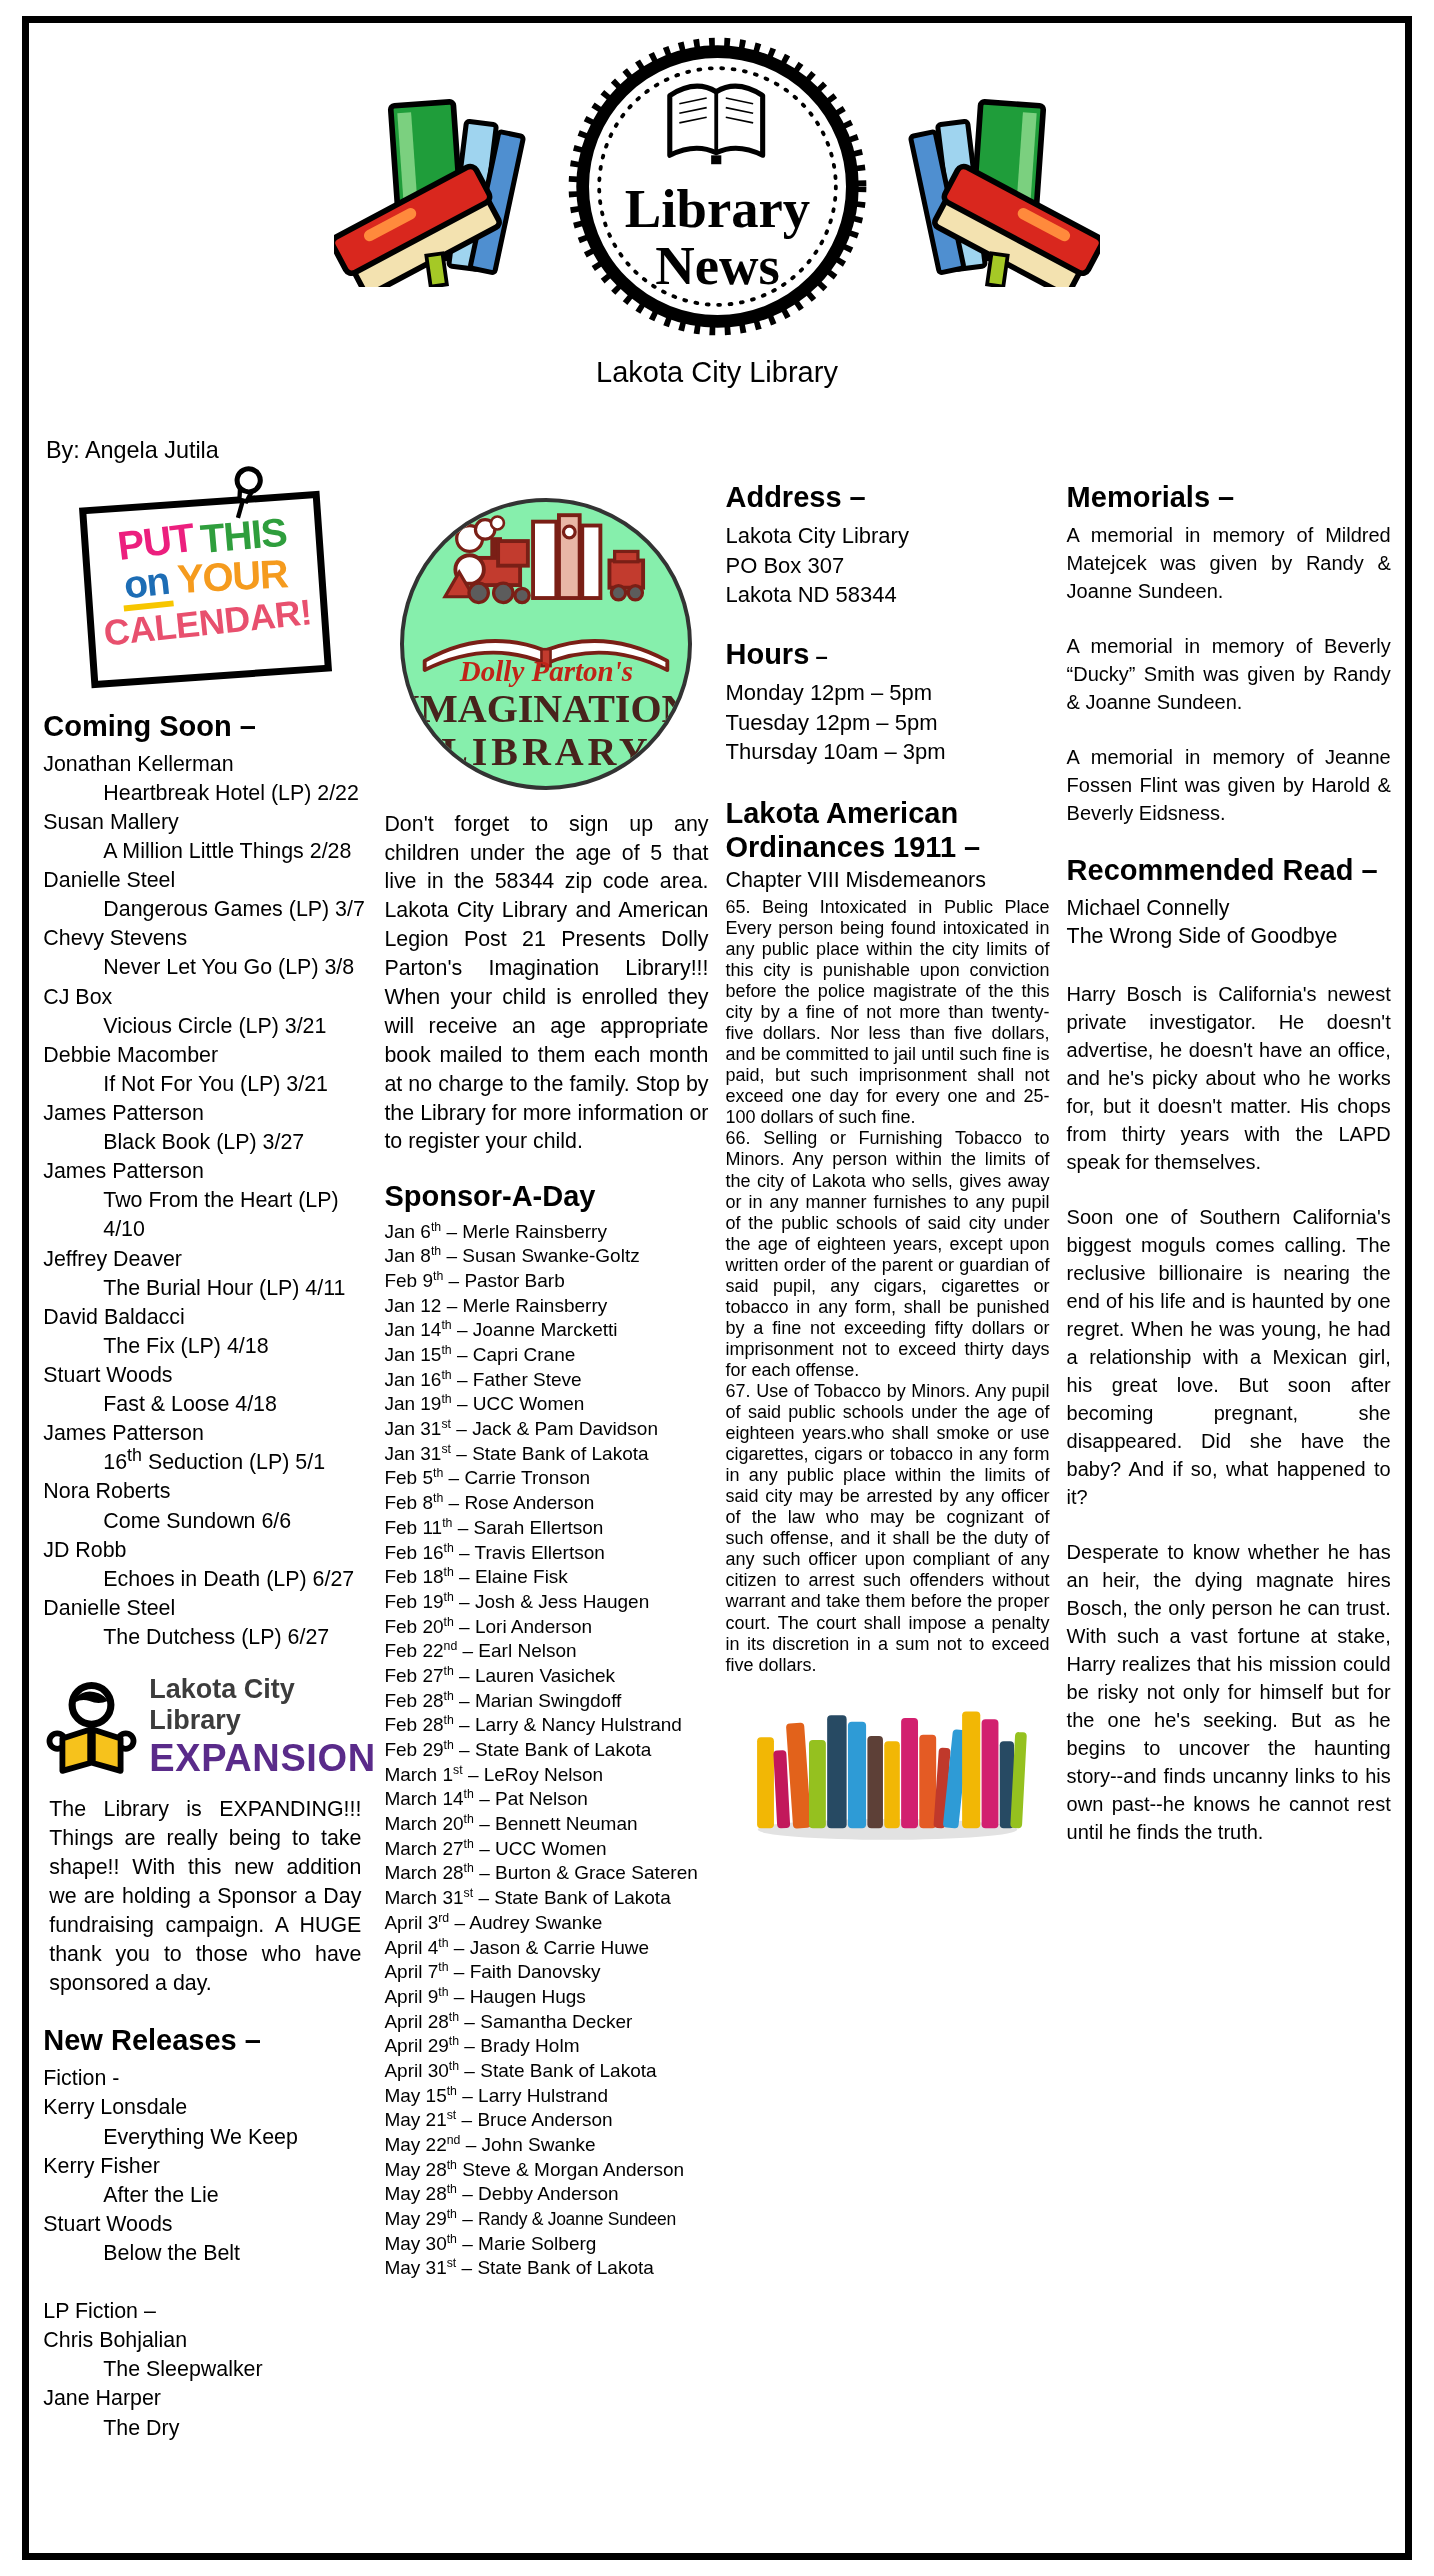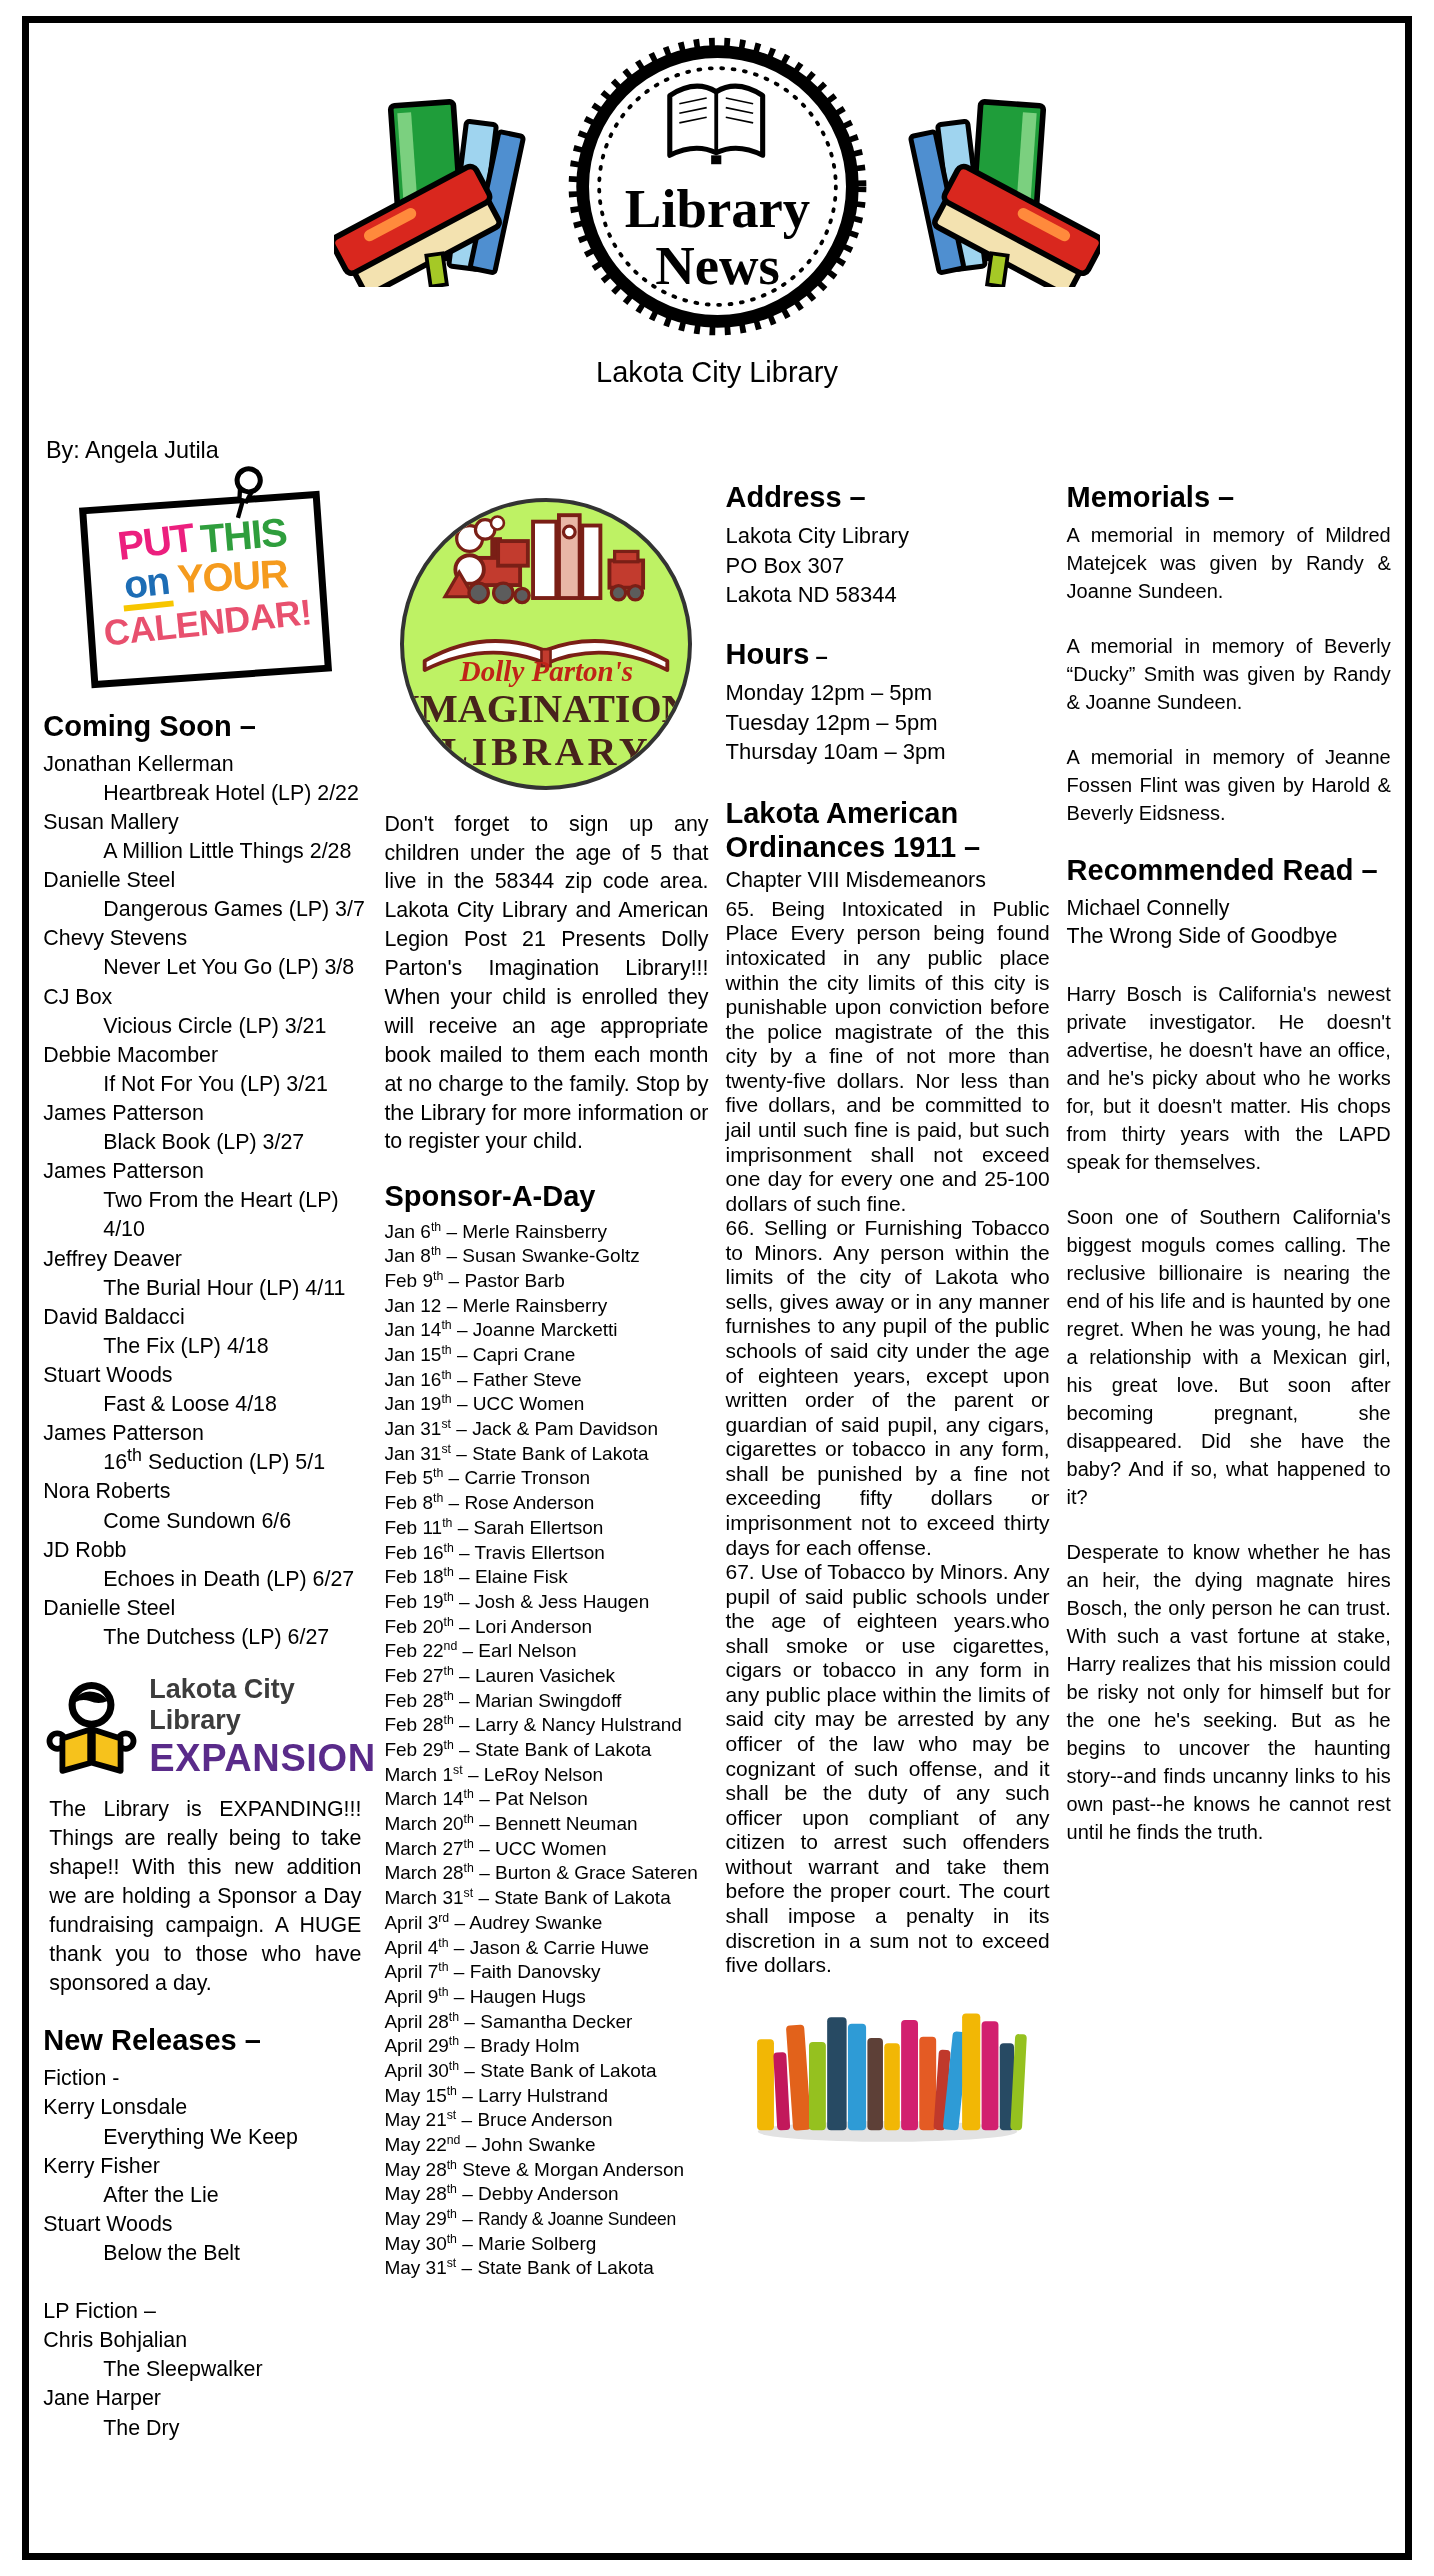--- a/index.html
+++ b/index.html
@@ -49,21 +49,21 @@
   .book-list .title-line{padding-left:60px;}
   .group-label{font-size:21.4px;line-height:1.36;}
   .group-spacer{height:29px;}
   .expansion-logo{display:flex;align-items:center;gap:9px;margin:22px 0 14.3px;}
   .reader-svg{width:97px;height:97px;flex:0 0 auto;}
   .exp-top{font-size:27px;font-weight:700;color:var(--logo-gray);letter-spacing:0;}
   .exp-bottom{font-size:38px;font-weight:800;color:var(--expansion-purple);letter-spacing:0.6px;margin-top:1.3px;}
   .col1-para{font-size:21.4px;line-height:1.36;text-align:justify;margin:0 6px 26px;}
   
   .imag-circle{position:relative;width:284px;height:284px;border:4.5px solid #333;border-radius:50%;
-               margin:17px auto 19.5px;background:#bef264;overflow:hidden;}
+               margin:17px auto 19.5px;background:#86efac;overflow:hidden;}
   .imag-train{position:absolute;left:50%;top:7.8px;transform:translateX(-50%);width:221px;height:123px;}
   .imag-book{position:absolute;left:50%;top:121px;transform:translateX(-50%);width:253px;height:55px;}
   .imag-script{position:absolute;left:0;right:0;top:153px;text-align:center;
                font-family:"Liberation Serif", serif;font-style:italic;font-weight:700;
                font-size:29px;color:#c02418;}
   .imag-line1{position:absolute;left:0;right:0;top:183px;text-align:center;
               font-family:"Liberation Serif", serif;font-weight:700;font-size:40px;
               color:var(--imagination-text);letter-spacing:0;}
   .imag-line2{position:absolute;left:0;right:0;top:226px;text-align:center;
               font-family:"Liberation Serif", serif;font-weight:700;font-size:40px;
@@ -71,21 +71,21 @@
   .col2-para{font-size:21.4px;line-height:1.35;text-align:justify;margin:0 0 23.4px;}
   .sponsor-list{font-size:19px;line-height:1.3;}
   .sponsor-row{white-space:nowrap;}
   .sponsor-row sup{font-size:12.3px;}
   .sponsor-name.narrow{font-size:17.5px;letter-spacing:-0.3px;}
   
   .info-lines{font-size:22px;line-height:1.34;}
   .hours-dash{font-size:22px;font-weight:700;}
   .ord-head{font-size:29px;font-weight:700;line-height:1.18;margin:0 0 3.9px;}
   .chapter{font-size:21.4px;margin:0 0 3.9px;}
-  .ord-para{font-size:21px;line-height:1.17;text-align:justify;margin:0;}
+  .ord-para{font-size:18px;line-height:1.17;text-align:justify;margin:0;}
   .books-row-wrap{display:flex;justify-content:center;margin-top:17px;}
   .books-row-svg{width:279px;height:151px;}
   
   .mem-para{font-size:20px;line-height:1.4;text-align:justify;margin:0 0 27px;}
   .rec-credit{font-size:21.4px;line-height:1.33;}
   .rec-para{font-size:20px;line-height:1.4;text-align:justify;margin:0 0 27px;}
   sup{line-height:0;}
 </style>
 </head>
 <body>

